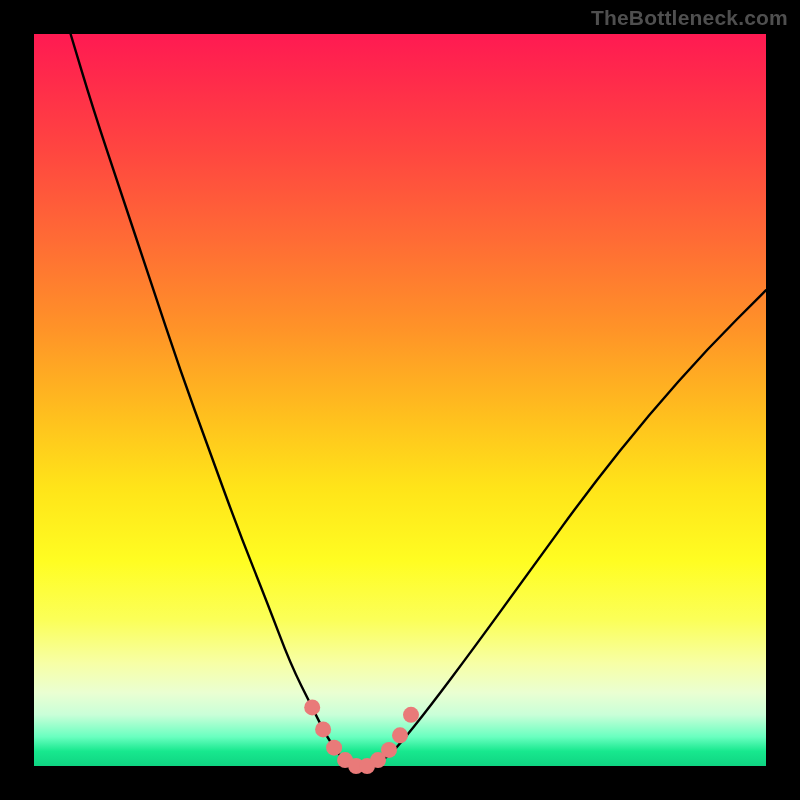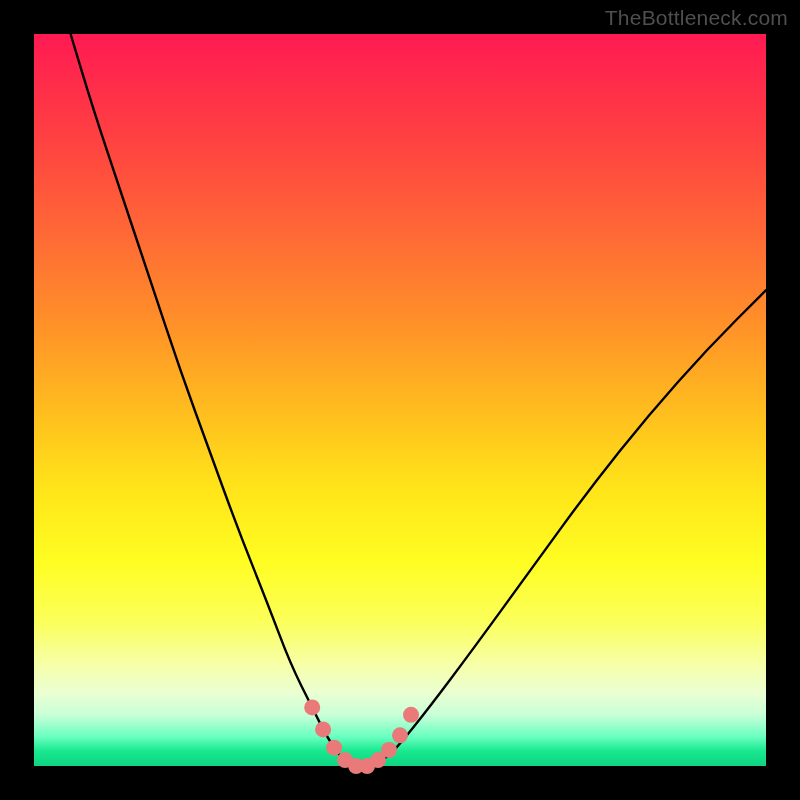--- a/index.html
+++ b/index.html
@@ -44,21 +44,21 @@
       #0fd482 100%
     );
   }
   .watermark {
     position: absolute;
     top: 6px;
     right: 12px;
     color: #4f4f4f;
     font-size: 21px;
     letter-spacing: 0.2px;
-    font-weight: 400;
+    font-weight: 700;
     user-select: none;
   }
   svg.curve {
     position: absolute;
     left: 0;
     top: 0;
     width: 732px;
     height: 732px;
     overflow: visible;
   }

